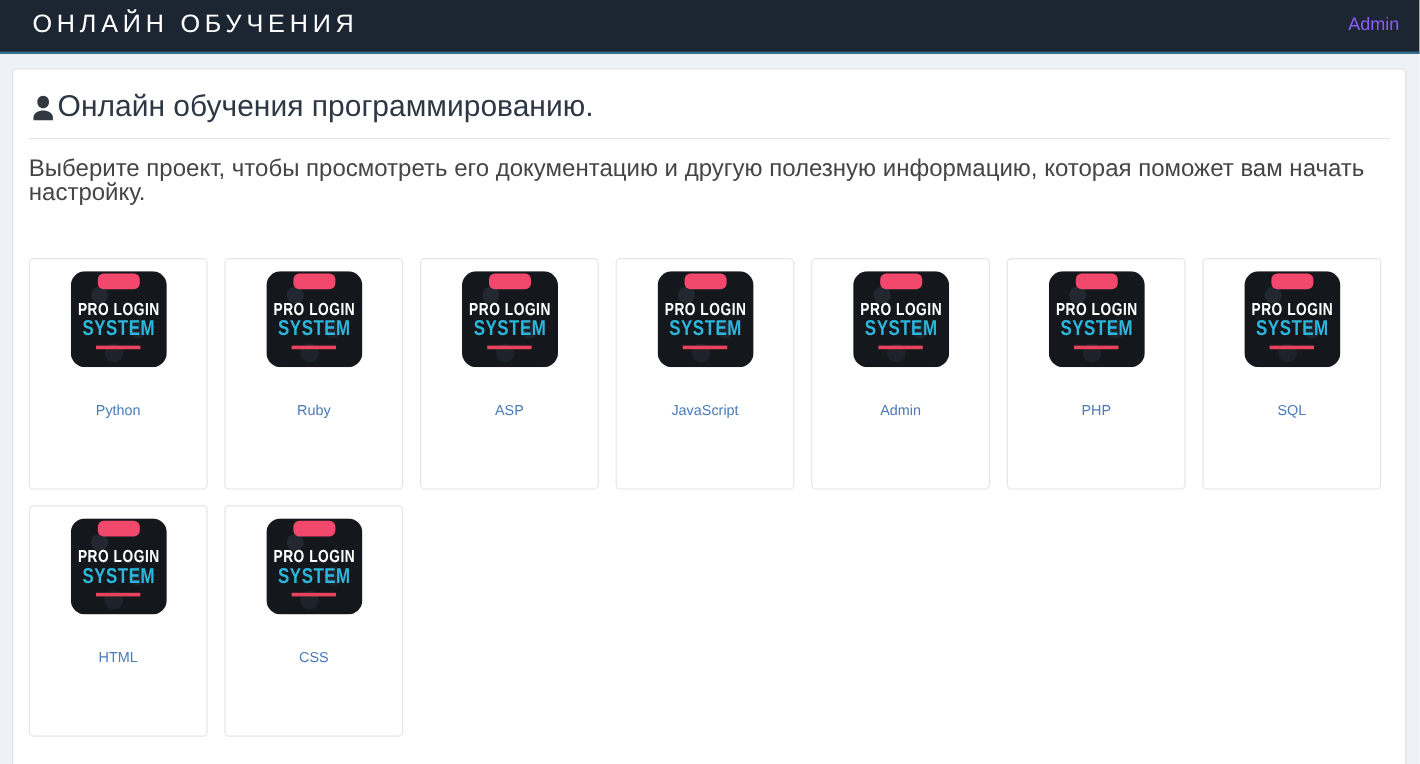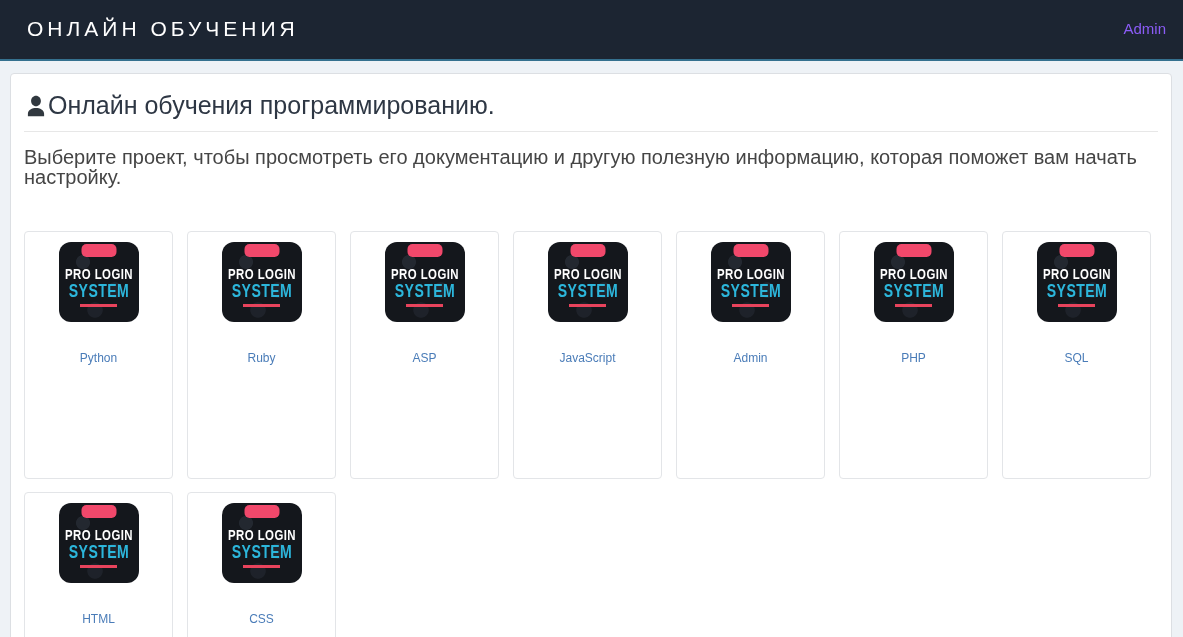--- a/index.html
+++ b/index.html
@@ -17,21 +17,21 @@
   *{box-sizing:border-box;}
   html,body{margin:0;padding:0;}
   body{
     width:1183px;height:637px;overflow:hidden;
     background:var(--page-bg);
     font-family:"Liberation Sans", sans-serif;
     -webkit-font-smoothing:antialiased;
   }
   
   .navbar{
-    height:61px;
+    height:45px;
     background:var(--navbar-bg);
     border-bottom:2px solid var(--navbar-border);
     display:flex;align-items:center;justify-content:space-between;
     padding:0 17px 2px 27px;
   }
   .brand{
     color:#fff;font-size:21px;letter-spacing:4px;font-weight:400;
     text-decoration:none;cursor:pointer;white-space:nowrap;
   }
   .admin-link{
@@ -65,21 +65,21 @@
     margin:15px 2px 0 2px;line-height:20px;
   }
   
   .grid{
     margin-top:44px;
     padding:0 2px;
     display:flex;flex-wrap:wrap;
     gap:13px 14px;
   }
   .card{
-    width:149px;height:248px;
+    width:149px;height:193px;
     background:#fff;
     border:1px solid #e3e5e8;
     border-radius:4px;
     text-align:center;
     text-decoration:none;
     display:block;
     cursor:pointer;
   }
   .logo{
     width:80px;height:80px;

